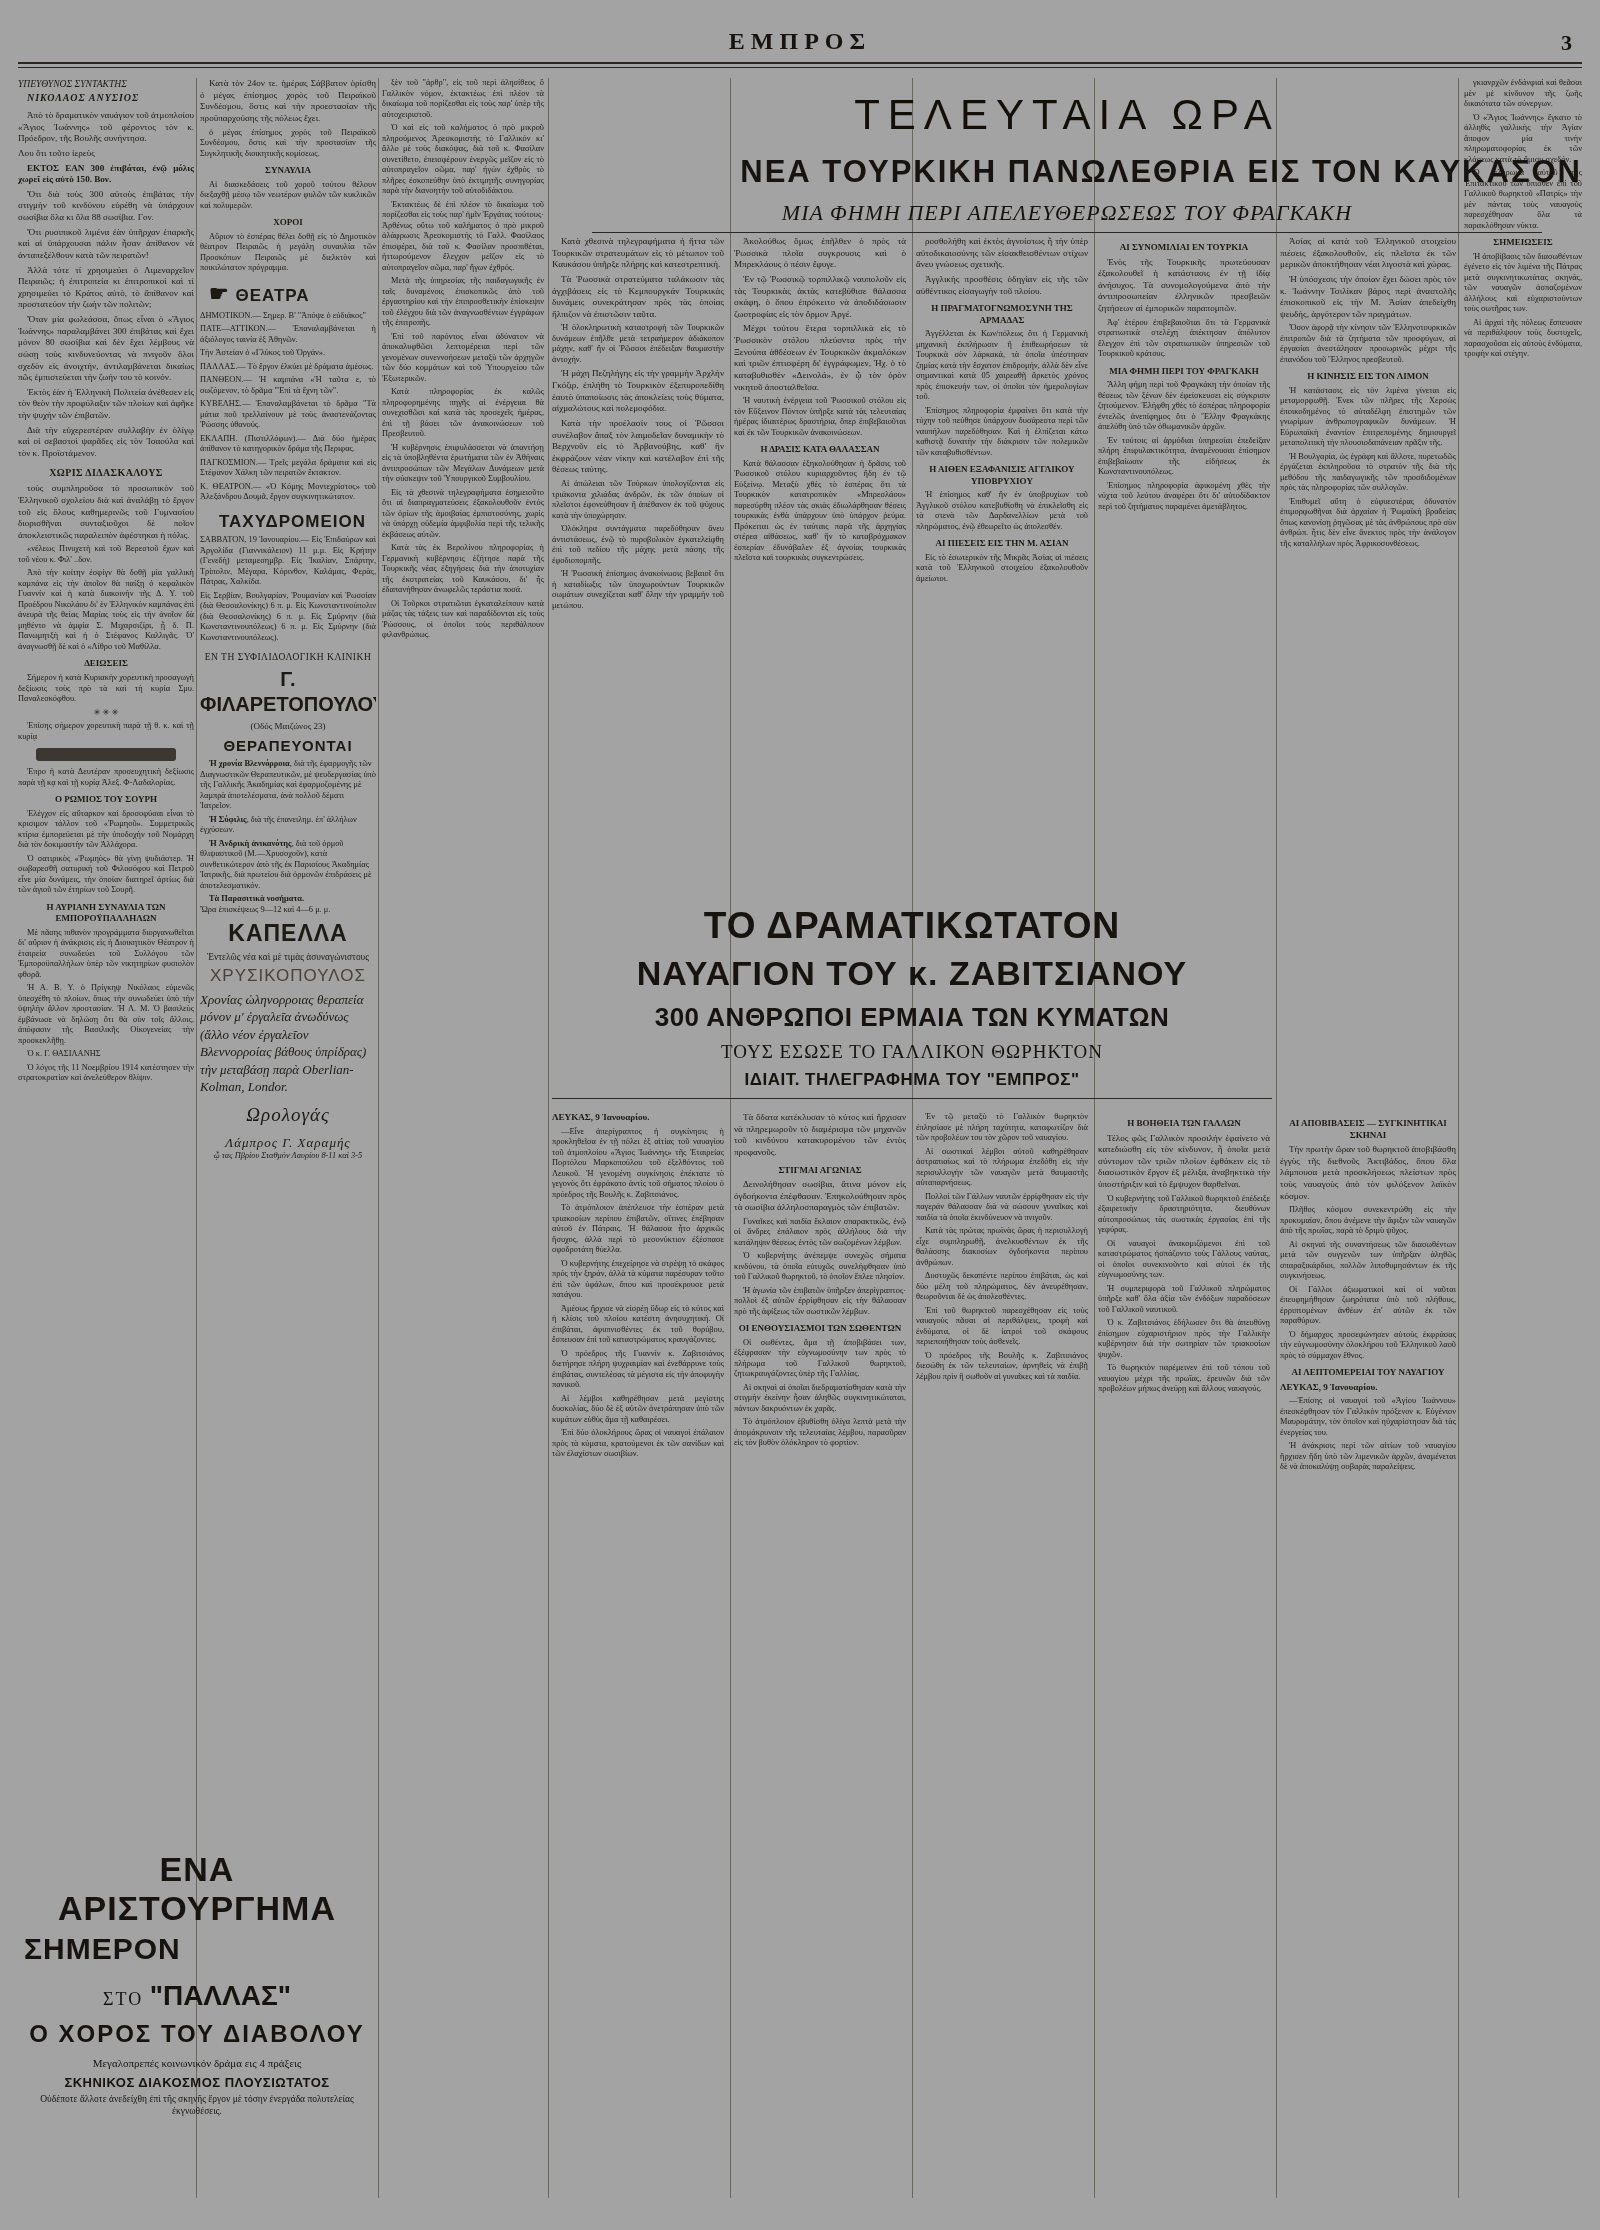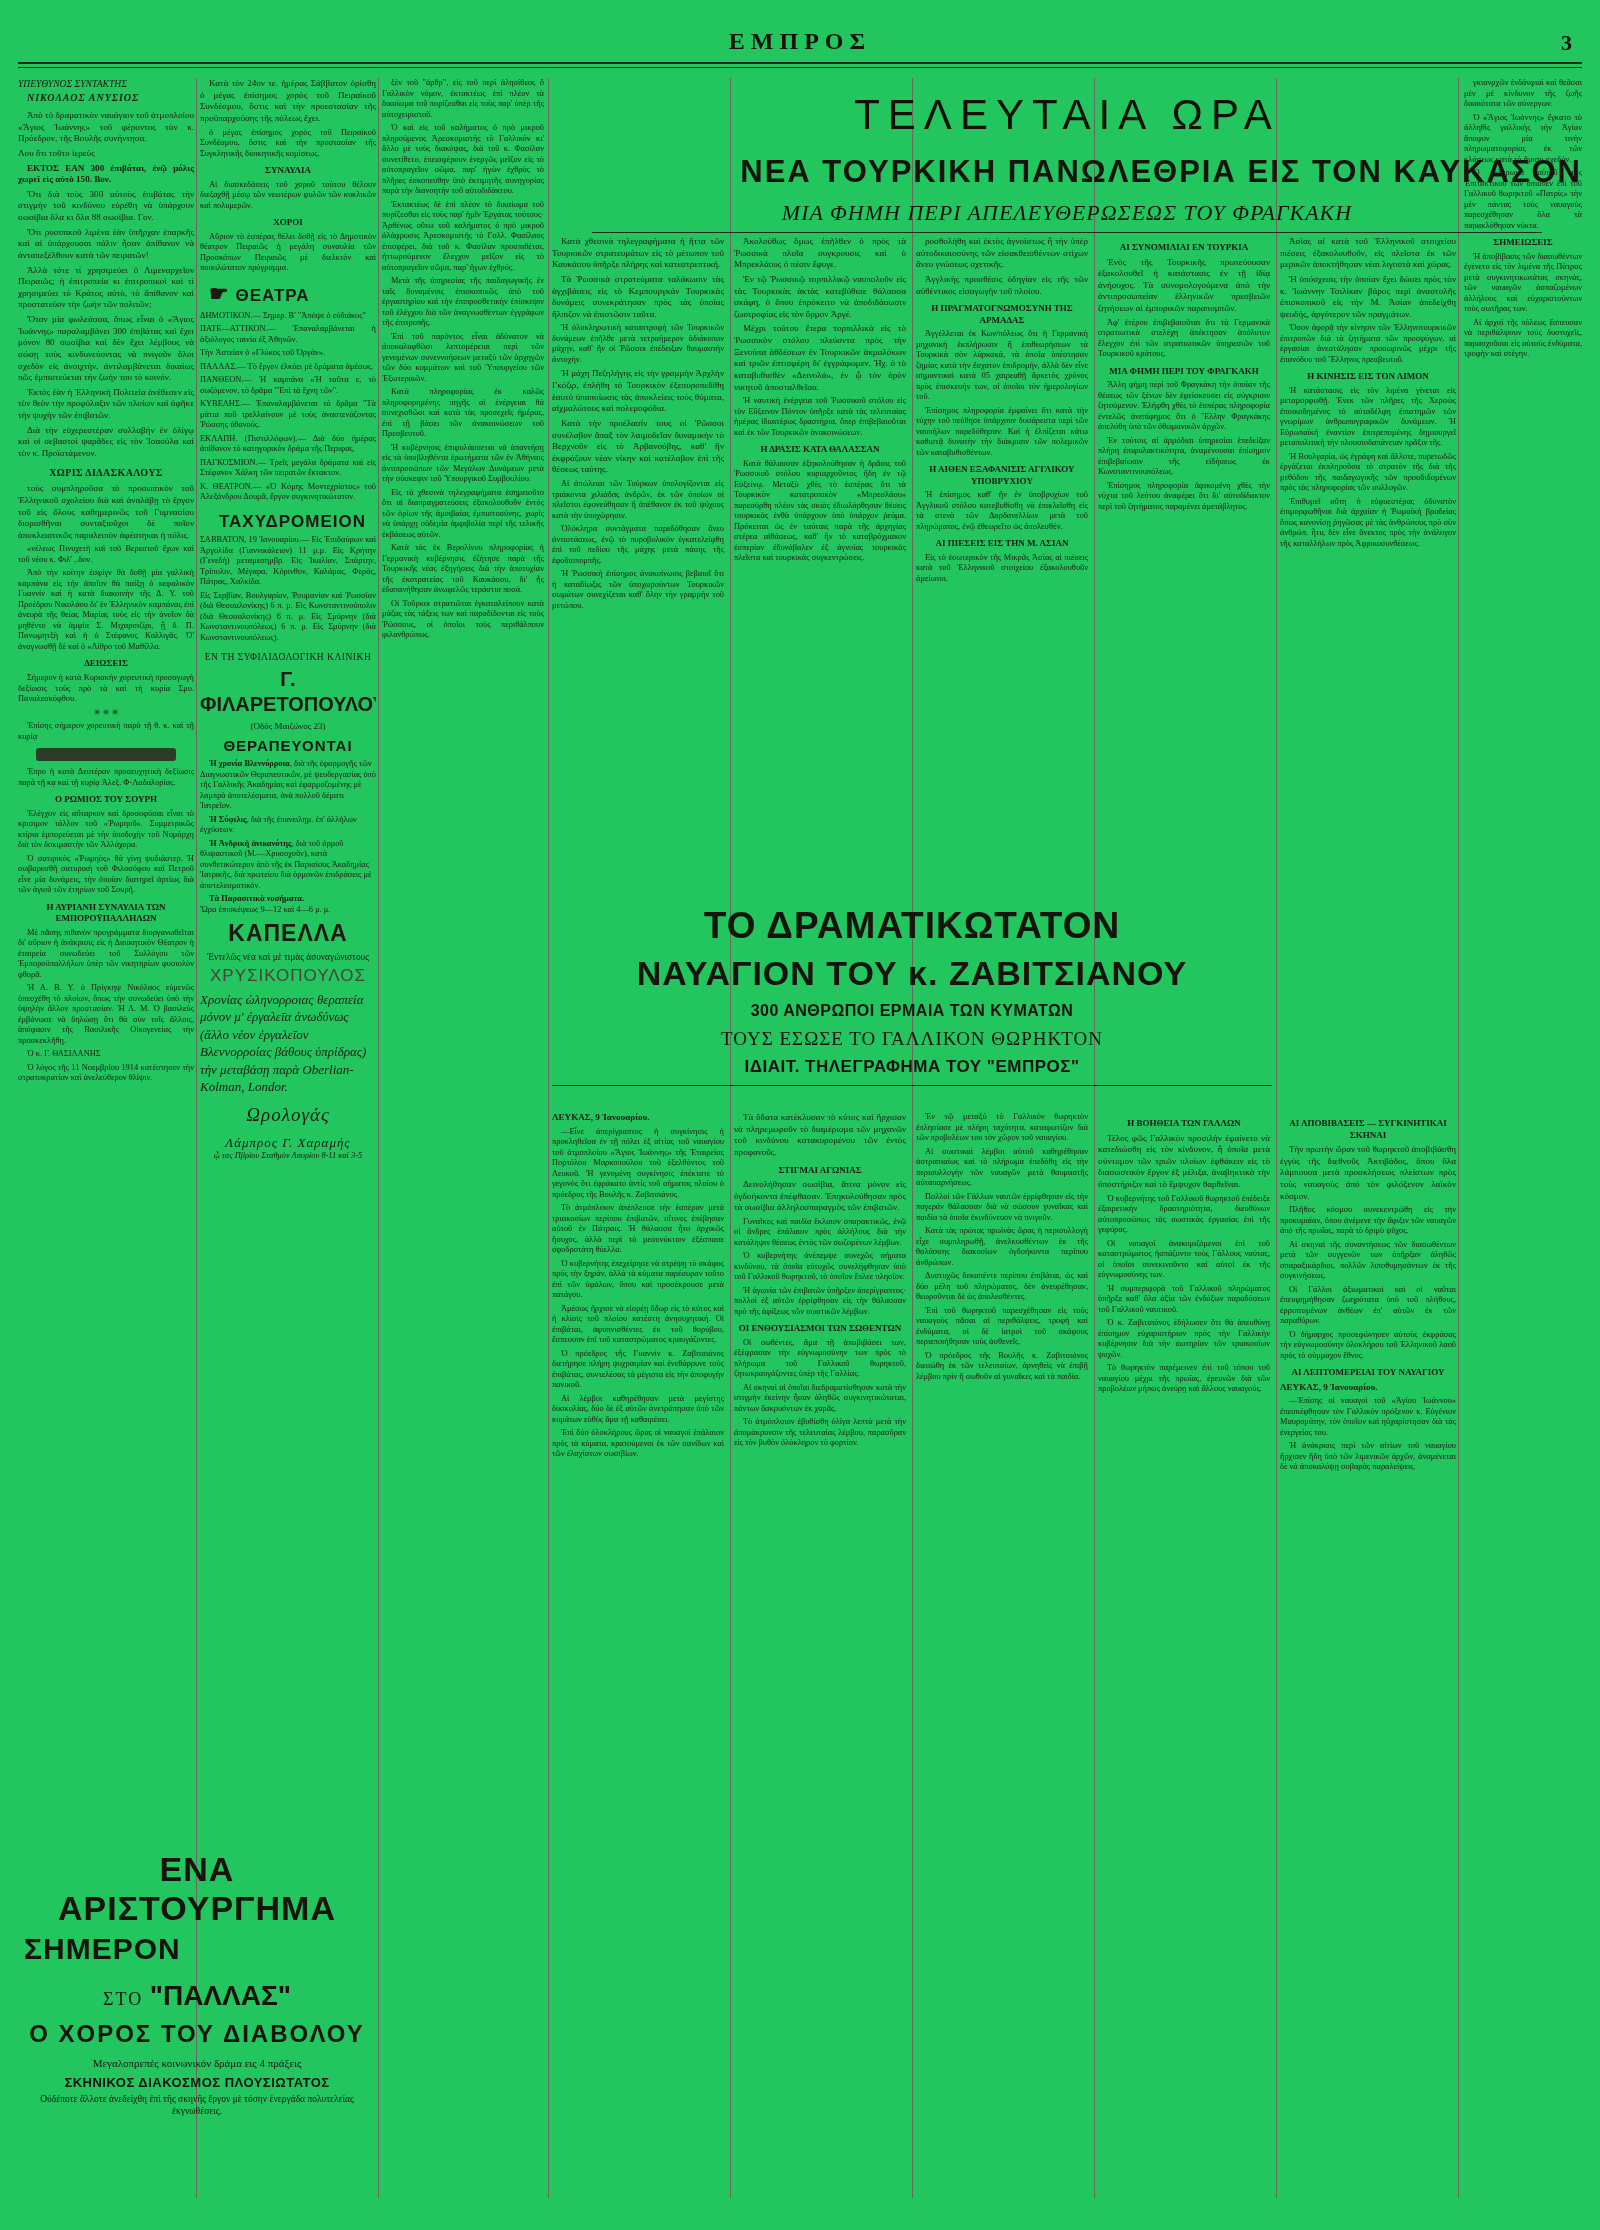--- a/index.html
+++ b/index.html
@@ -5,21 +5,21 @@
   html,body{margin:0;padding:0;background:#fff;}
   body{
     width:1600px;height:2230px;
     font-family:"Liberation Serif", serif;
     color:#17130f;
     position:relative;
     overflow:hidden;
   }
   .page{
     position:absolute;inset:0;
-    background:#22c55e;
+    background:#a3a3a3;
     padding:0;
   }
   
   .masthead{
     position:absolute;top:28px;left:0;width:1600px;height:42px;
   }
   .masthead .mast-title{
     position:absolute;left:0;right:0;top:0;text-align:center;
     font-family:"Liberation Serif",serif;
     font-weight:bold;font-size:24px;letter-spacing:6px;
@@ -102,21 +102,21 @@
   .h2-main{
     text-align:center;font-family:"Liberation Sans",sans-serif;
     font-weight:bold;font-size:37px;letter-spacing:1px;margin:0;
   }
   .h2-sub{
     text-align:center;font-family:"Liberation Sans",sans-serif;
     font-weight:bold;font-size:34px;letter-spacing:1px;margin:7px 0 0 0;
   }
   .h2-line3{
     text-align:center;font-family:"Liberation Sans",sans-serif;
-    font-weight:bold;font-size:16px;margin:9px 0 0 0;letter-spacing:.5px;
+    font-weight:bold;font-size:26px;margin:9px 0 0 0;letter-spacing:.5px;
   }
   .h2-line4{
     text-align:center;font-family:"Liberation Serif",serif;
     font-size:19px;margin:8px 0 0 0;letter-spacing:1px;
   }
   .h2-line5{
     text-align:center;font-family:"Liberation Sans",sans-serif;
     font-weight:bold;font-size:17px;margin:7px 0 0 0;letter-spacing:.5px;
   }
   .rule-h2{border:0;border-top:1px solid #2b2620;margin:8px 0 0 0;}

